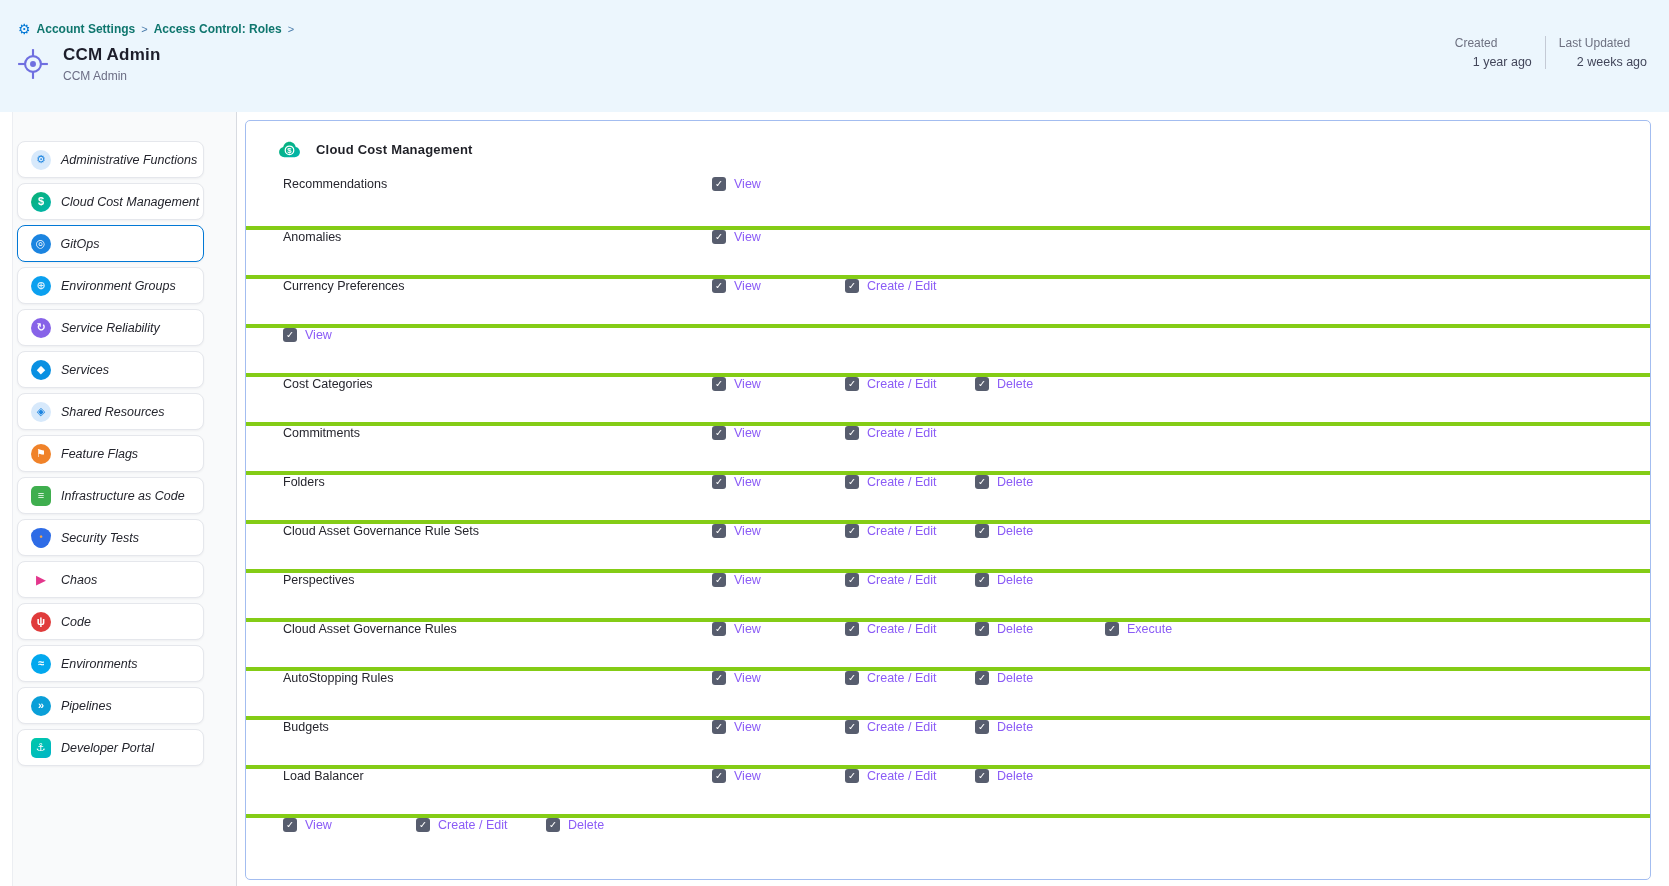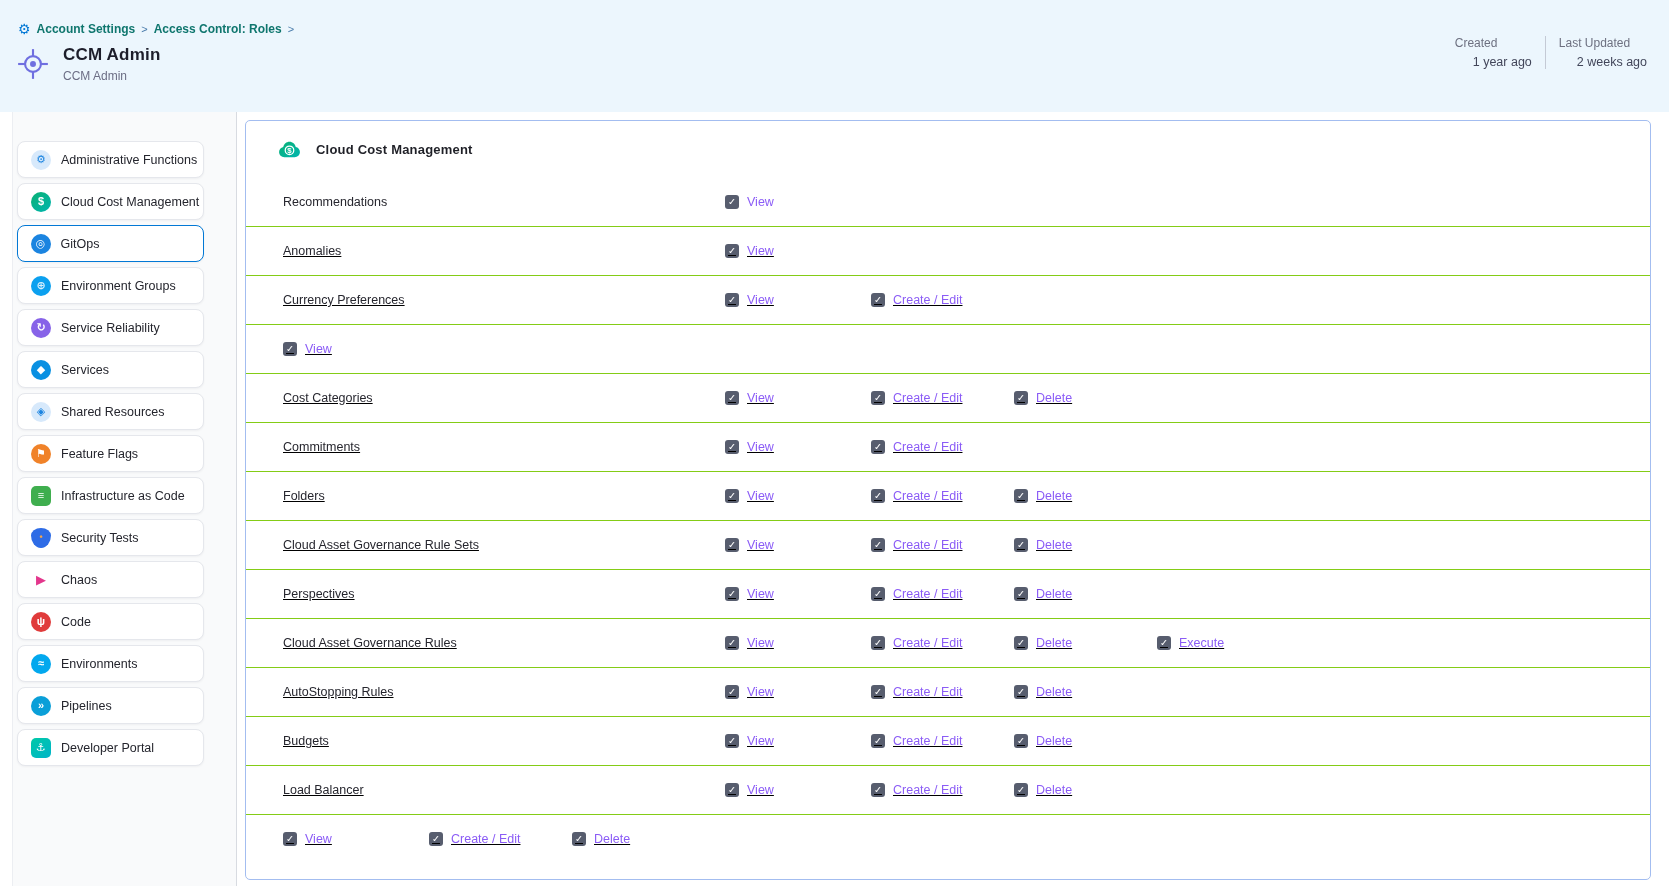--- a/index.html
+++ b/index.html
@@ -28,31 +28,31 @@
   .sidebar { width:224px; background:#f9fafb; border-right:1px solid #d8dbe1; padding:29px 0 0 4px; }
   .side-item { width:187px; height:37px; background:#fff; border:1px solid #e5e7ec; border-radius:8px;
     margin-bottom:5px; display:flex; align-items:center; gap:10px; padding-left:13px; cursor:pointer;
     box-shadow:0 1px 2px rgba(40,41,61,.05); }
   .side-item.selected { border:1.5px solid #0278d5; padding-left:12.5px; }
   .side-icon { width:20px; height:20px; flex:0 0 20px; border-radius:50%; display:flex; align-items:center;
     justify-content:center; font-size:11px; font-weight:700; line-height:1; }
   .side-icon.square { border-radius:5px; }
   .side-icon.shield { border-radius:50% 50% 50% 50% / 38% 38% 64% 64%; font-size:9px; }
   .side-icon.plain { background:transparent !important; font-size:13px; }
-  .side-label { font-size:12.5px; color:#24252d; white-space:nowrap; }
+  .side-label { font-size:12.5px; color:#24252d; white-space:nowrap;font-style:italic; }
 
   
   .main { flex:1; background:#fff; position:relative; }
   .perm-card { position:absolute; left:8px; top:8px; width:1406px; height:760px; background:#fff;
     border:1px solid #a3bdf0; border-radius:5px; }
   .card-head { height:56px; display:flex; align-items:center; gap:14px; padding-left:31px; }
   .ccm-icon { width:25px; height:25px; }
   .card-title { font-size:13px; font-weight:700; color:#1f2027; letter-spacing:.2px; }
-  .perm-row { display:flex; align-items:center; height:49px; padding-left:37px;gap:13px; }
-  .perm-row + .perm-row { border-top:1px solid #84cc16;text-decoration:underline; }
+  .perm-row { display:flex; align-items:flex-start; height:49px; padding-left:37px; }
+  .perm-row + .perm-row { border-top:4px solid #84cc16; }
   .res-name { width:429px; font-size:12.5px; color:#26262e; }
   .perm-slot { display:flex; align-items:center; gap:8px; }
   .slot-view { width:133px; } .slot-create { width:130px; } .slot-delete { width:130px; } .slot-execute { width:200px; }
   .checkbox { width:14px; height:14px; flex:0 0 14px; border-radius:3px; background:#575d6e; color:#fff;
     font-size:9.5px; font-weight:700; display:flex; align-items:center; justify-content:center; cursor:pointer; line-height:1; }
   .perm-label { font-size:12.5px; color:#8b5cf6; white-space:nowrap; }
 </style>
 </head>
 <body>
 

